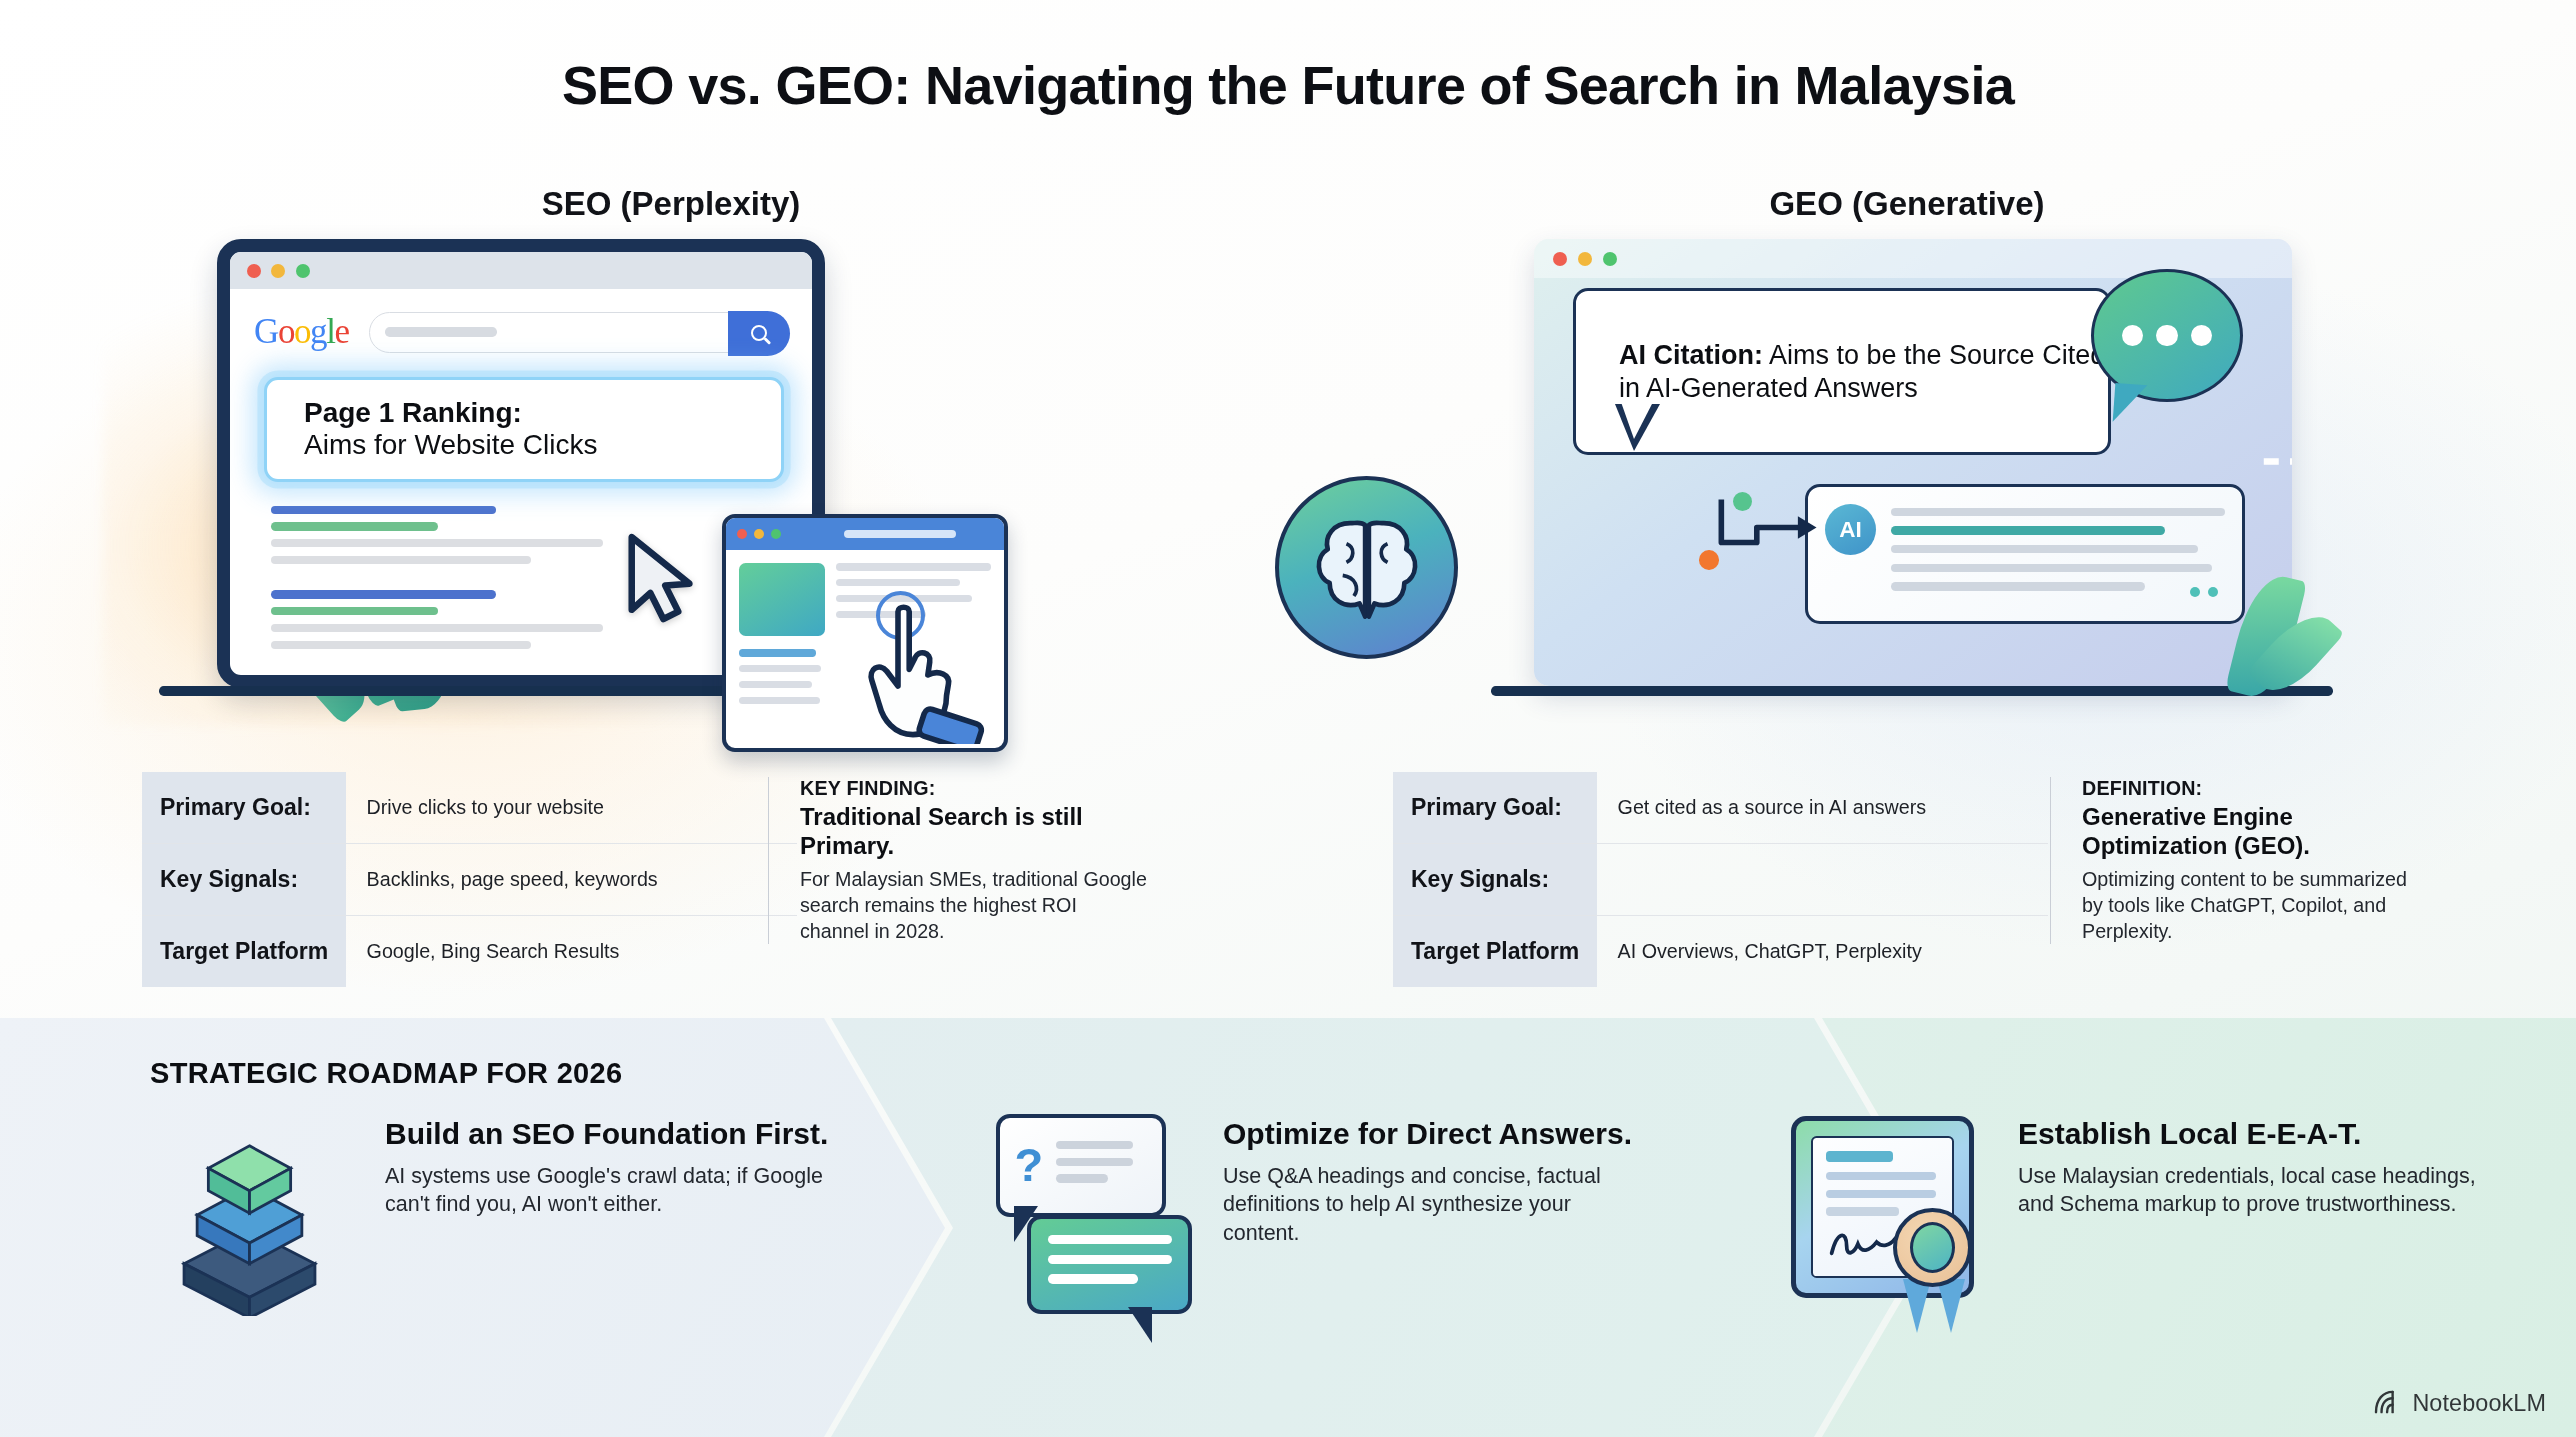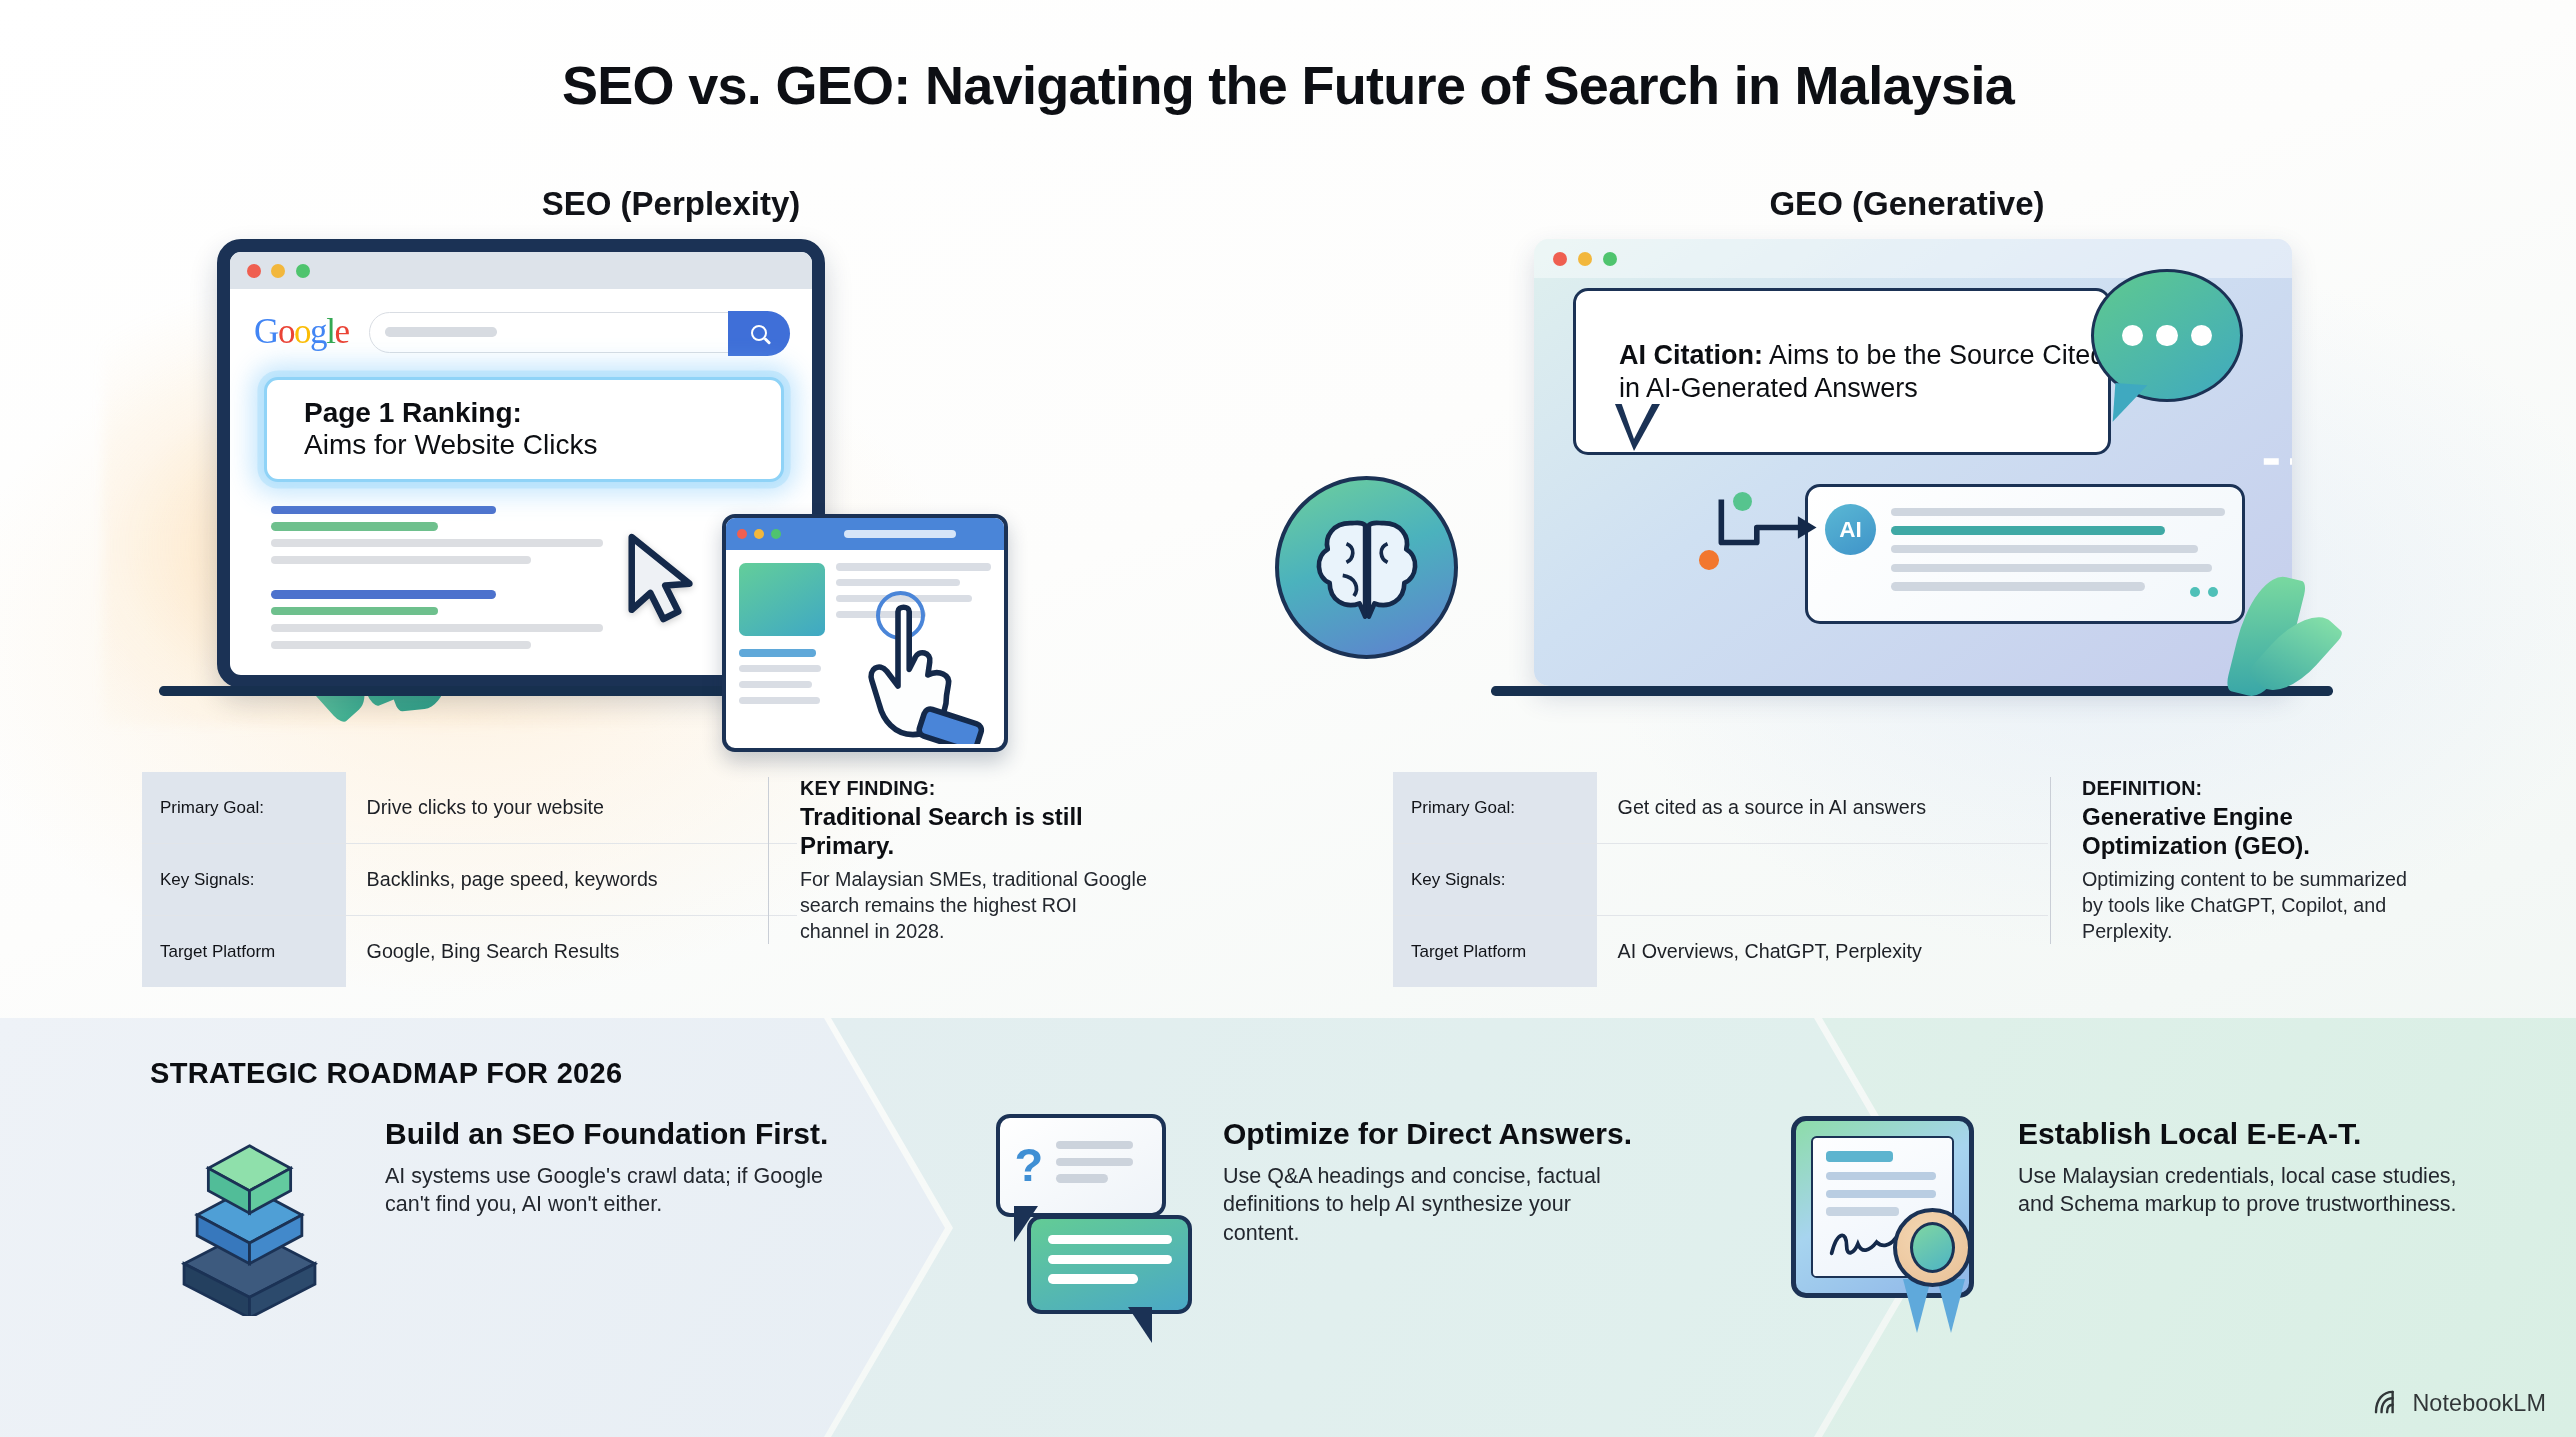--- a/index.html
+++ b/index.html
@@ -174,21 +174,21 @@
   .geo-leaf.b { left: 905px; top: 367px; width: 47px; height: 94px; background: linear-gradient(165deg,#88e2a8,#3ca8a4); transform: rotate(42deg); }
 
   .ret-arrow { position: absolute; left: 711px; top: 215px; }
 
   
   .spec { position: absolute; top: 772px; }
   .spec.left { left: 142px; width: 655px; }
   .spec.right { left: 1393px; width: 655px; }
   .spec-row { display: flex; align-items: stretch; border-bottom: 0.9px solid #e2e5e9; }
   .spec-row:last-child { border-bottom: none; }
-  .spec-key { width: 204px; background: #dfe5ed; font-size: 17px; font-weight: normal; color: #111318; display: flex; align-items: center; padding-left: 18px; height: 71px; }
+  .spec-key { width: 204px; background: #dfe5ed; font-size: 23px; font-weight: bold; color: #111318; display: flex; align-items: center; padding-left: 18px; height: 71px; }
   .spec-val { flex: 1; font-size: 19.7px; color: #1d2026; display: flex; align-items: center; padding-left: 20.6px; }
 
   .note { position: absolute; top: 777px; padding-left: 31px; border-left: 1.9px solid #c9ced6; width: 382px; }
   .note.left { left: 768px; }
   .note.right { left: 2050px; }
   .note .kicker { font-size: 19.7px; font-weight: bold; color: #111318; letter-spacing: 0.2px; }
   .note .head { font-size: 24px; font-weight: bold; color: #0c0e12; line-height: 1.2; margin-top: 2.8px; }
   .note .body { font-size: 19.7px; color: #23272e; line-height: 1.32; margin-top: 5.6px; }
 
   
@@ -513,21 +513,21 @@
         </div>
       </div>
       <div class="ribbon rl"></div>
       <div class="ribbon rr"></div>
       <div class="seal">
         <div class="seal-core"></div>
       </div>
     </div>
     <div class="step-text">
       <div class="st">Establish Local E-E-A-T.</div>
-      <div class="sb">Use Malaysian credentials, local case studies, and Schema markup to prove trustworthiness.</div>
+      <div class="sb">Use Malaysian credentials, local case headings, and Schema markup to prove trustworthiness.</div>
     </div>
   </div>
 
   <div class="watermark">
     <span>
       <svg width="28" height="24" viewBox="0 0 30 26">
         <path d="M2 24 C2 10 10 2 20 2" fill="none" stroke="#16181c" stroke-width="2.6" stroke-linecap="round"></path>
         <path d="M8 24 C8 14 13 9 20 9" fill="none" stroke="#16181c" stroke-width="2.6" stroke-linecap="round"></path>
         <path d="M14 24 C14 18 16 16 20 16" fill="none" stroke="#16181c" stroke-width="2.6" stroke-linecap="round"></path>
         <path d="M20 2 L20 24" fill="none" stroke="#16181c" stroke-width="2.6" stroke-linecap="round"></path>

